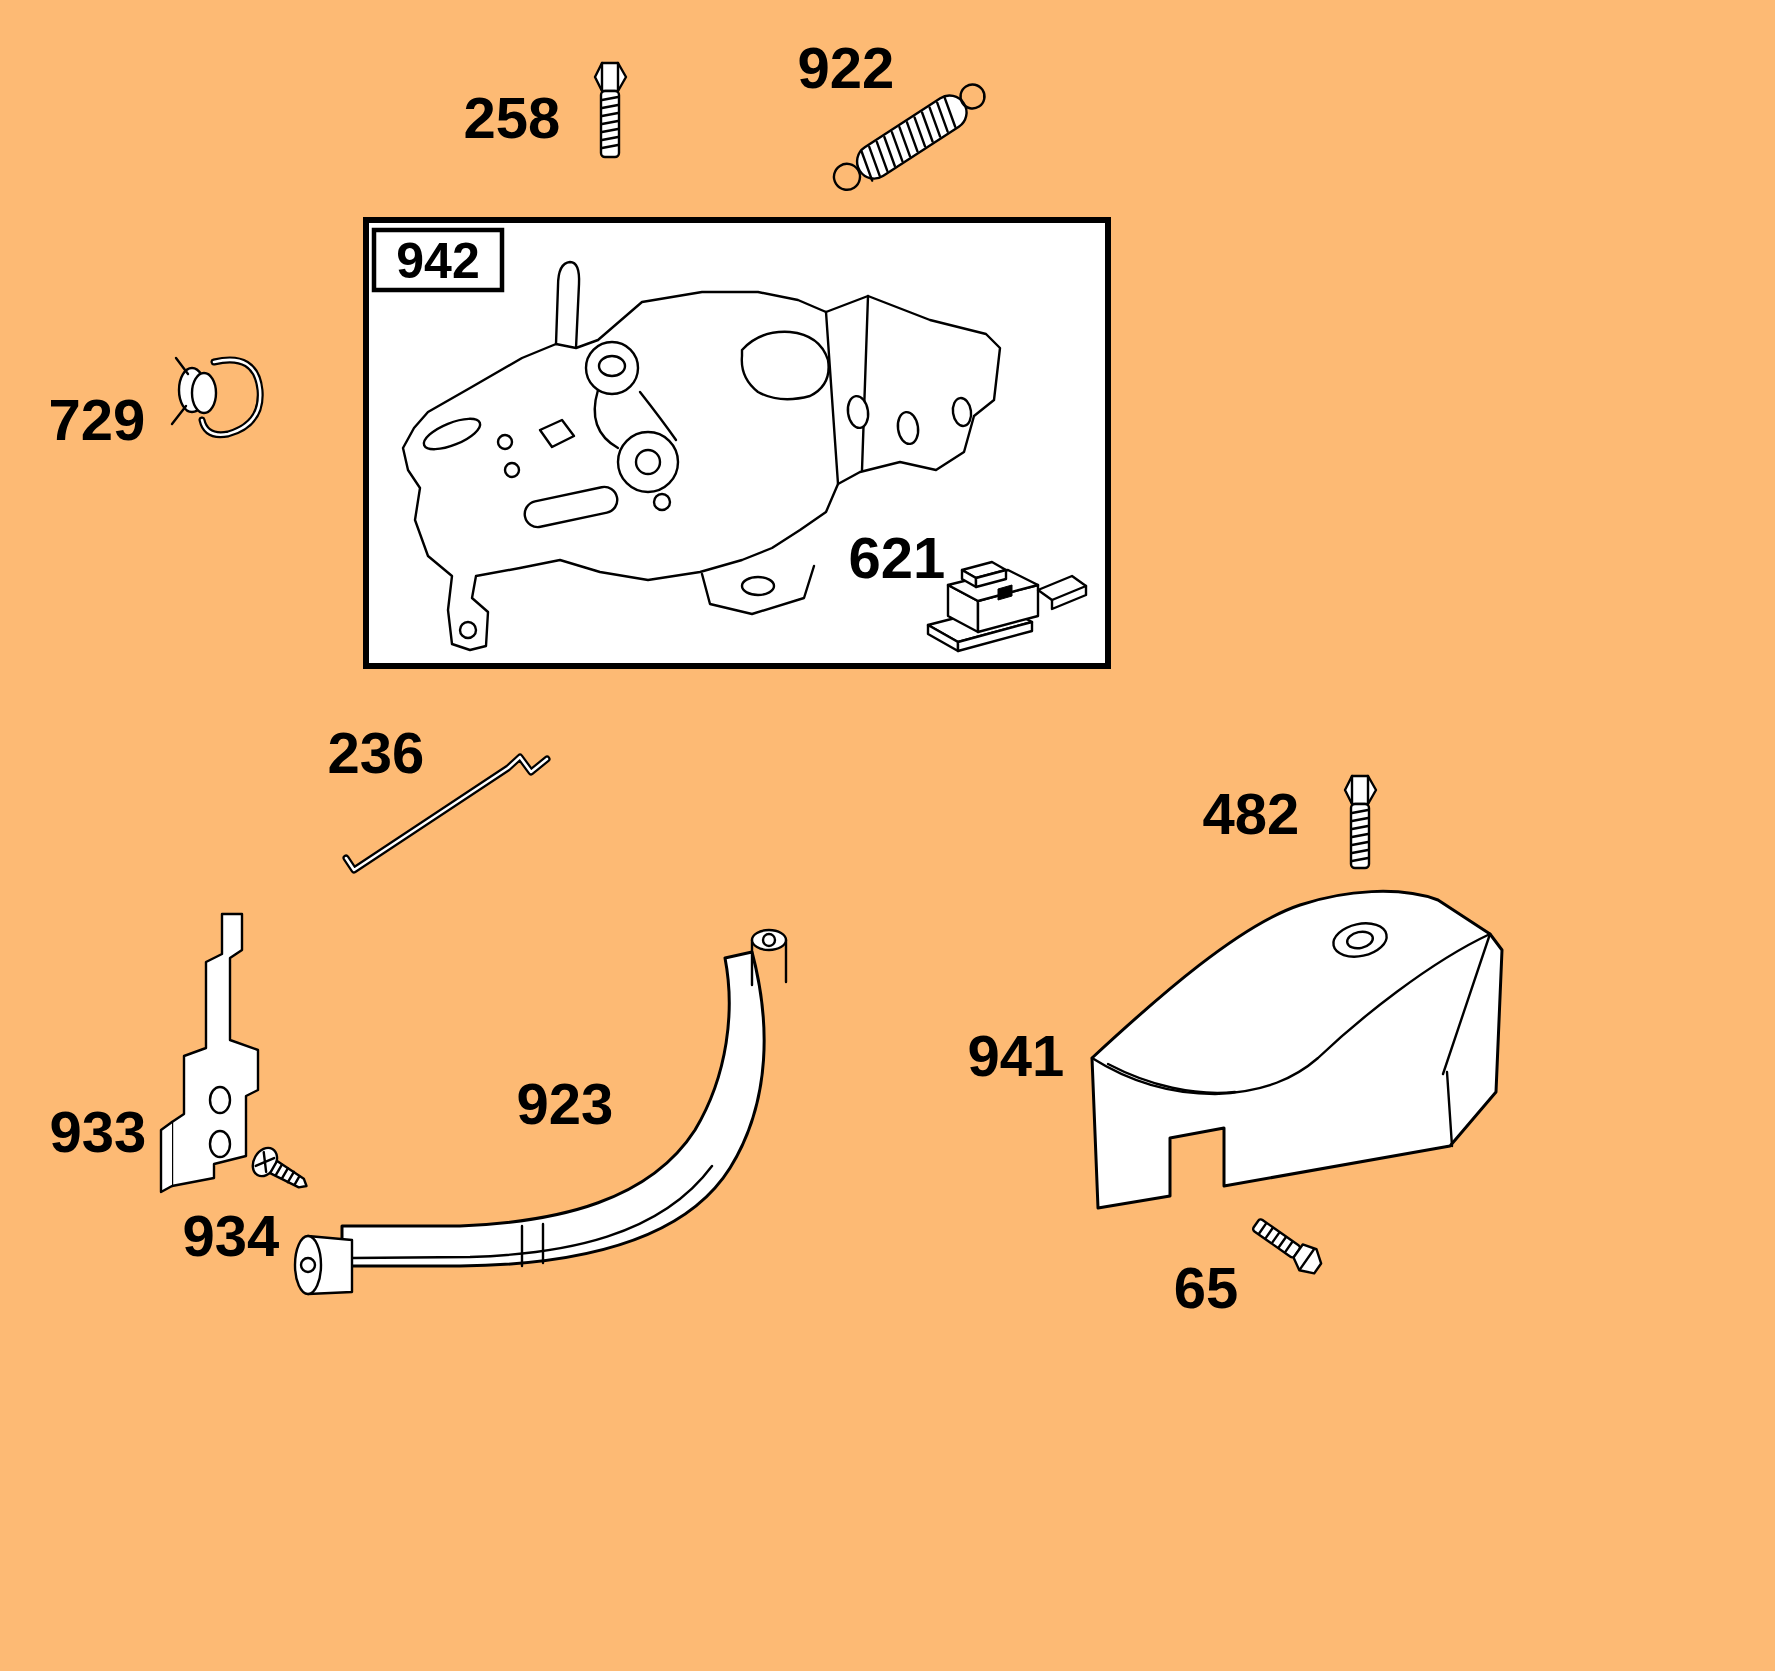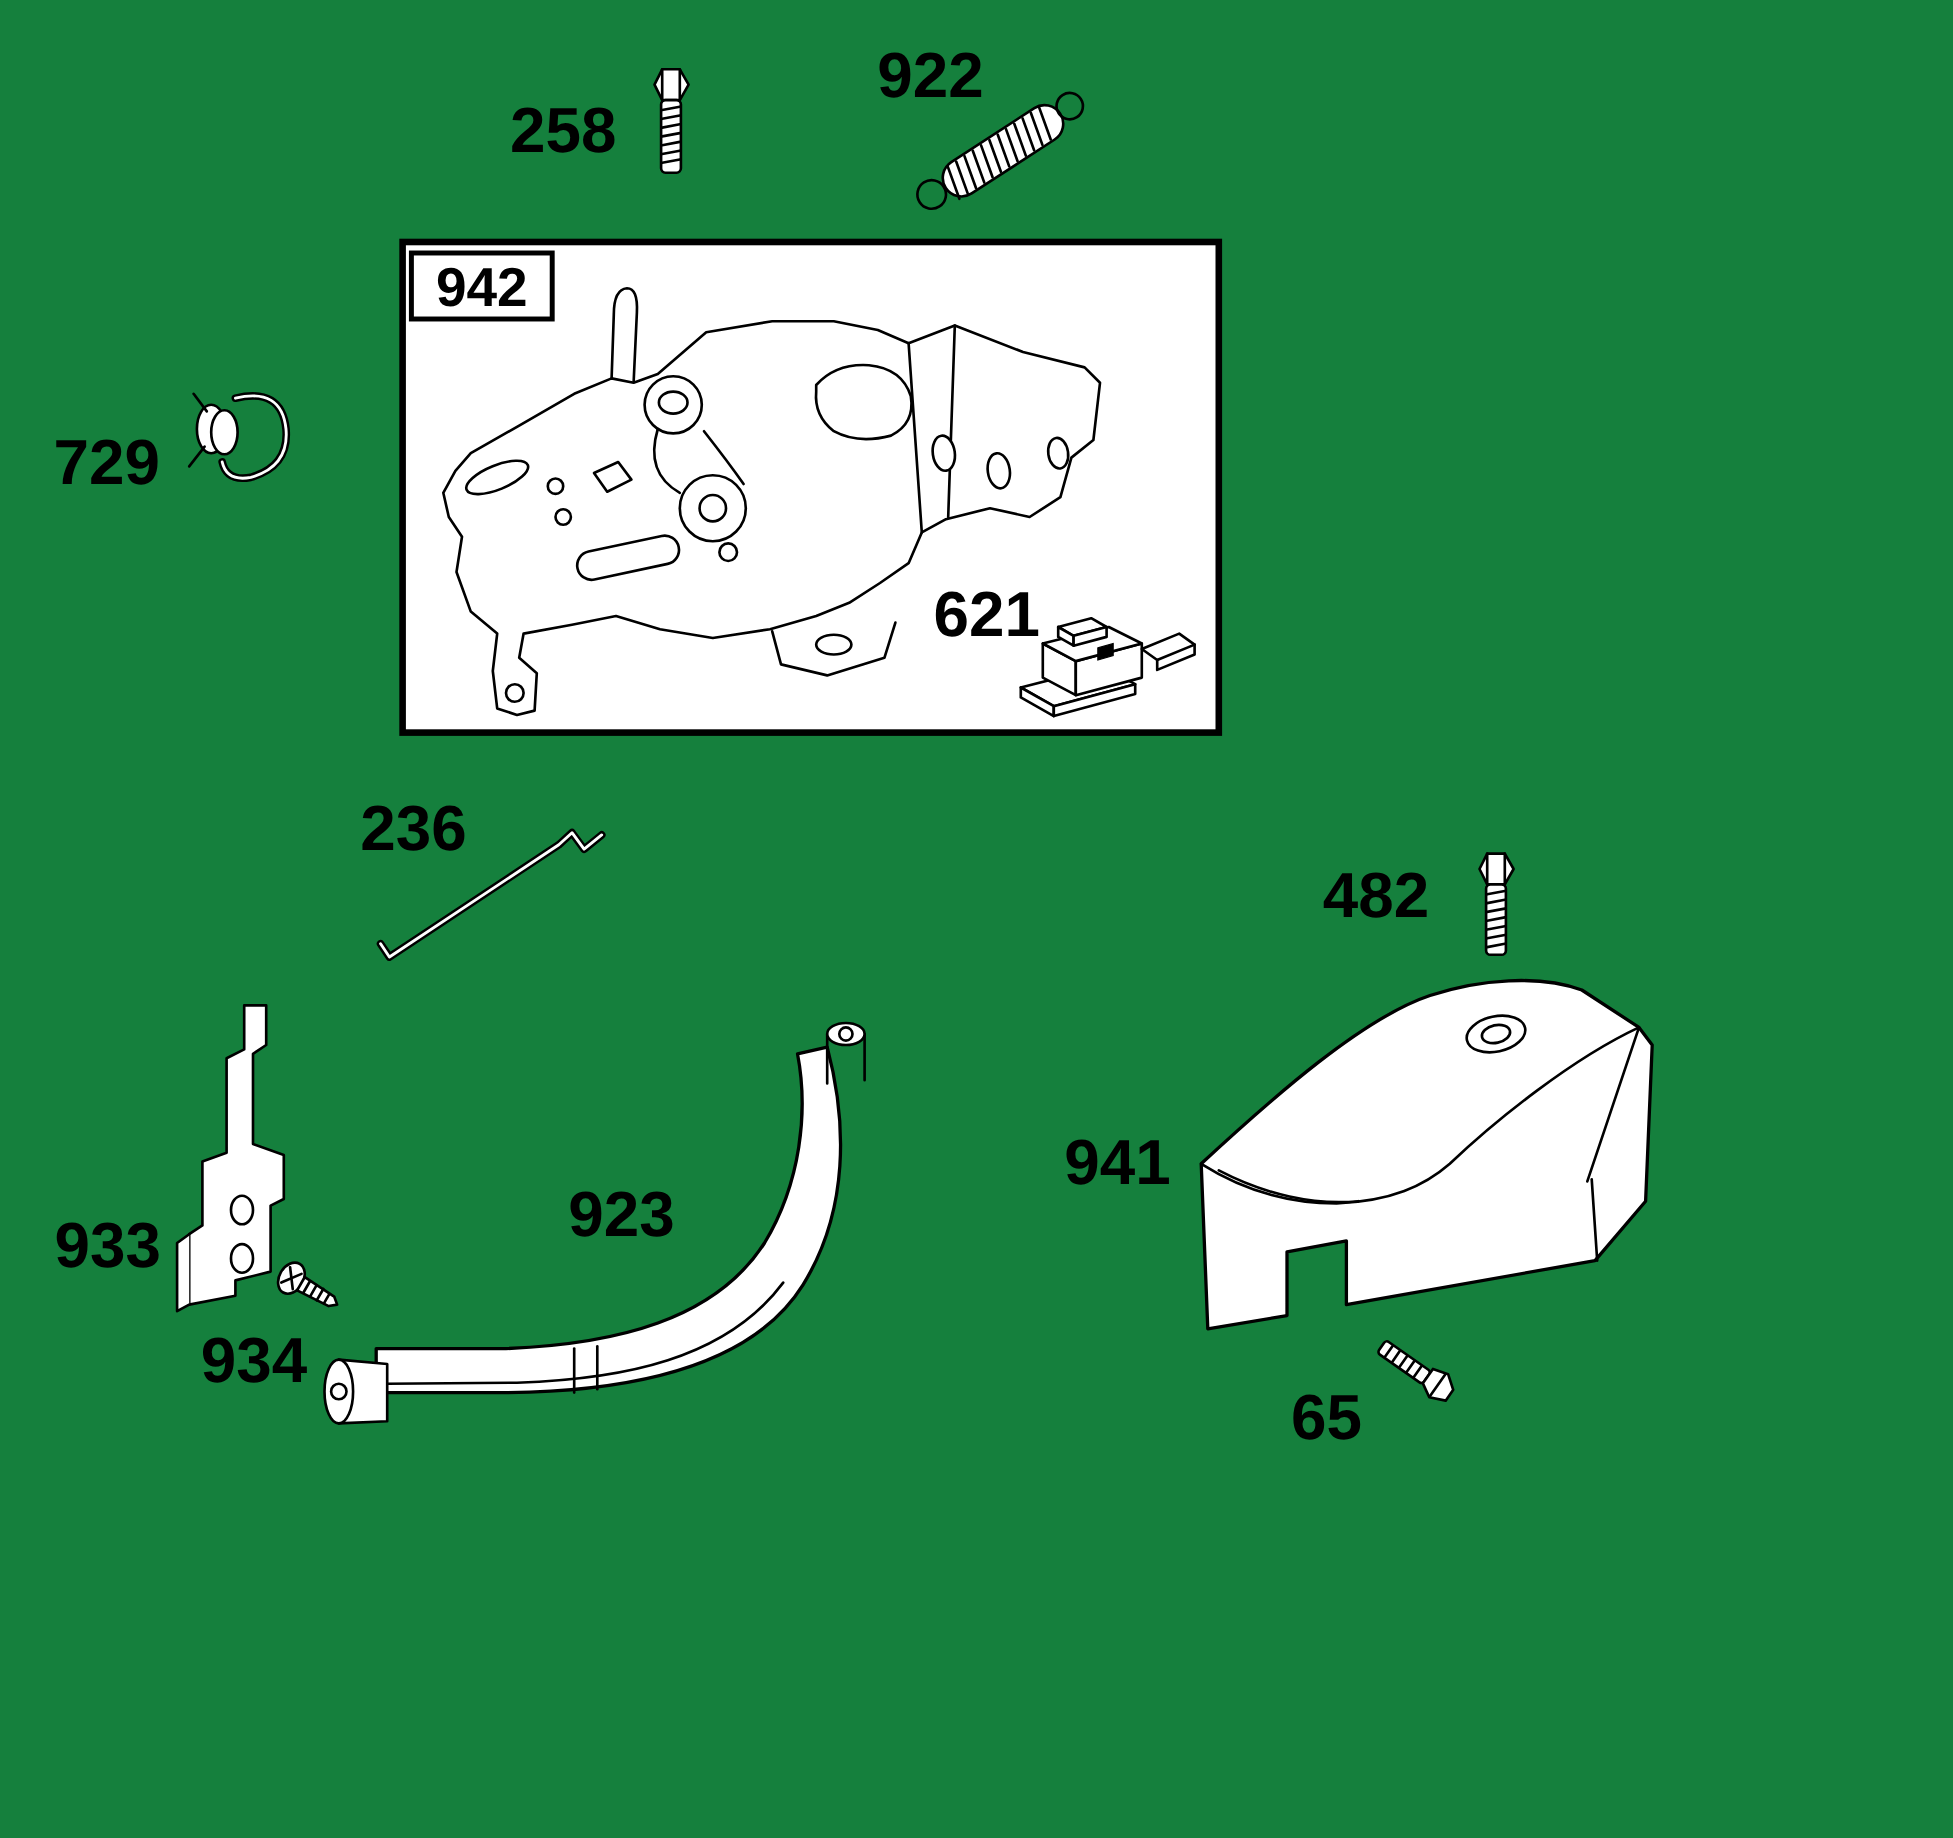--- a/index.html
+++ b/index.html
@@ -1,16 +1,16 @@
 <!DOCTYPE html>
 <html><head>
 <meta charset="utf-8">
 <style>
   html,body{margin:0;padding:0;background:#fff;}
-  .stage{position:relative;width:1775px;height:1671px;background:#15803d;overflow:hidden;
+  .stage{position:relative;width:1775px;height:1671px;background:#fdba74;overflow:hidden;
          font-family:"Liberation Sans",sans-serif;}
   svg{position:absolute;left:0;top:0;}
   .fw{fill:#fff;stroke:#000;stroke-width:3;stroke-linecap:round;stroke-linejoin:round;}
   .fw2{fill:#fff;stroke:#000;stroke-width:2.4;stroke-linecap:round;stroke-linejoin:round;}
   .ln2{fill:none;stroke:#000;stroke-width:2.4;stroke-linecap:round;stroke-linejoin:round;}
   .thick{fill:none;stroke:#000;stroke-width:7;stroke-linecap:round;stroke-linejoin:round;}
   .hollow{fill:none;stroke:#fff;stroke-width:2.6;stroke-linecap:round;stroke-linejoin:round;}
   .dark{fill:#000;stroke:#000;stroke-width:1;}
   .lbl{font-family:"Liberation Sans",sans-serif;font-weight:700;font-size:58px;fill:#000;stroke:none;}
   .lblbox{font-family:"Liberation Sans",sans-serif;font-weight:700;font-size:50px;fill:#000;stroke:none;}

